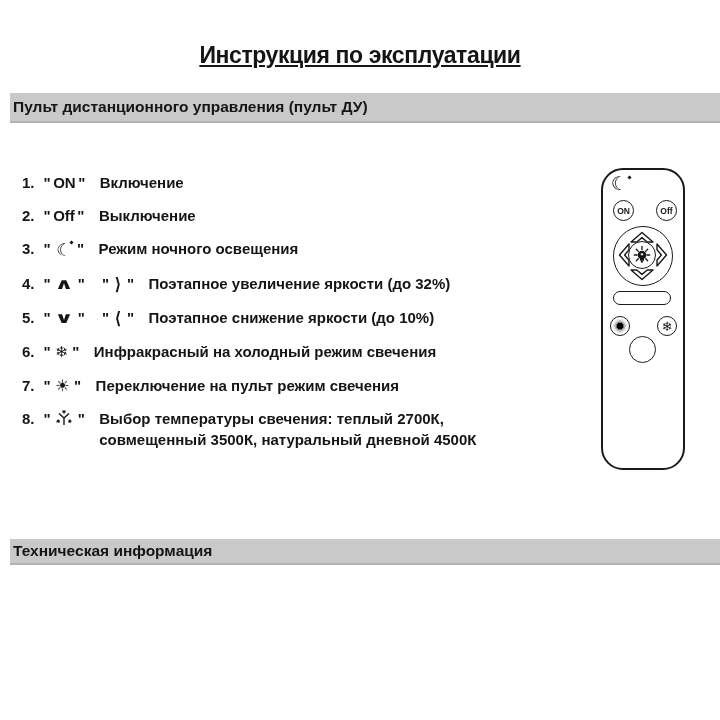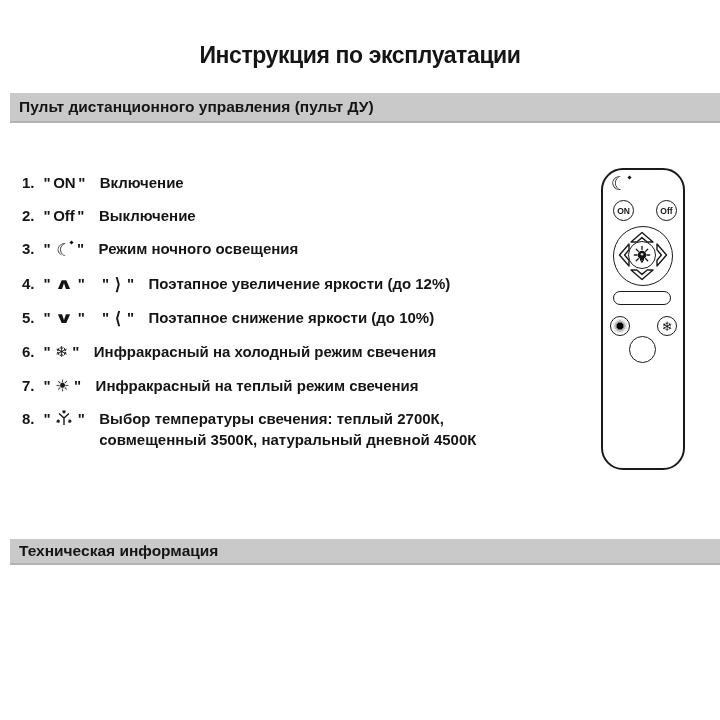--- a/index.html
+++ b/index.html
@@ -3,26 +3,26 @@
 <meta charset="utf-8">
 <style>
   html,body{margin:0;padding:0;}
   body{
     width:720px;height:720px;position:relative;background:#ffffff;
     font-family:"Liberation Sans","DejaVu Sans",sans-serif;
     font-weight:700;color:#151515;overflow:hidden;
   }
   .page-title{
     position:absolute;top:41px;left:0;width:720px;text-align:center;
-    font-size:23px;line-height:28px;letter-spacing:-0.4px;
+    font-size:23px;line-height:28px;letter-spacing:-0.4px;text-decoration:underline;
   }
   .section-bar{
     position:absolute;left:10px;right:0;background:#c9c9c9;
     border-bottom:2px solid #b2b2b2;font-size:15.5px;
-    padding-left:9px;white-space:nowrap;
+    padding-left:3px;white-space:nowrap;
   }
   .bar1{top:93px;height:28px;line-height:28px;}
   .bar2{top:539px;height:24px;line-height:24px;}
   
   .list{position:absolute;left:22px;top:172px;width:548px;}
   .item{display:flex;margin-bottom:12px;font-size:15px;line-height:21px;}
   .item .num{flex:0 0 19px;width:19px;}
   .grp{margin-right:12px;white-space:nowrap;}
   .q{margin:0 2.5px;}
   .icon{font-family:"DejaVu Sans",sans-serif;display:inline-block;}
@@ -89,36 +89,36 @@
     <span class="content"><span class="grp"><span class="q">"</span><span>Off</span><span class="q">"</span></span><span>Выключение</span></span>
   </div>
 
   <div class="item">
     <span class="num">3.</span>
     <span class="content"><span class="grp"><span class="q">"</span><span class="icon moon-i">☾</span><span class="q">"</span></span><span>Режим ночного освещения</span></span>
   </div>
 
   <div class="item">
     <span class="num">4.</span>
-    <span class="content"><span class="grp"><span class="q">"</span><span class="icon chev">∧</span><span class="q">"</span></span><span class="grp"><span class="q">"</span><span class="icon angle">⟩</span><span class="q">"</span></span><span>Поэтапное увеличение яркости (до 12%)</span></span>
+    <span class="content"><span class="grp"><span class="q">"</span><span class="icon chev">∧</span><span class="q">"</span></span><span class="grp"><span class="q">"</span><span class="icon angle">⟩</span><span class="q">"</span></span><span>Поэтапное увеличение яркости (до 32%)</span></span>
   </div>
 
   <div class="item">
     <span class="num">5.</span>
     <span class="content"><span class="grp"><span class="q">"</span><span class="icon chev">∨</span><span class="q">"</span></span><span class="grp"><span class="q">"</span><span class="icon angle">⟨</span><span class="q">"</span></span><span>Поэтапное снижение яркости (до 10%)</span></span>
   </div>
 
   <div class="item">
     <span class="num">6.</span>
     <span class="content"><span class="grp"><span class="q">"</span><span class="icon snow-i">❄</span><span class="q">"</span></span><span>Инфракрасный на холодный режим свечения</span></span>
   </div>
 
   <div class="item">
     <span class="num">7.</span>
-    <span class="content"><span class="grp"><span class="q">"</span><span class="icon sun-i">☀</span><span class="q">"</span></span><span>Инфракрасный на теплый режим свечения</span></span>
+    <span class="content"><span class="grp"><span class="q">"</span><span class="icon sun-i">☀</span><span class="q">"</span></span><span>Переключение на пульт режим свечения</span></span>
   </div>
 
   <div class="item" style="display:flex;">
     <span class="num">8.</span>
     <span class="content" style="display:flex;">
         <span class="grp"><span class="q">"</span><span class="icon tsel"><svg width="18" height="18" viewBox="0 0 18 18">
               <g stroke="#151515" stroke-width="1.4" fill="none">
                 <path d="M9 16 L9 9 M9 9 L4 4.5 M9 9 L14 4.5"></path>
               </g>
               <g stroke="#151515" stroke-width="1" fill="none">

